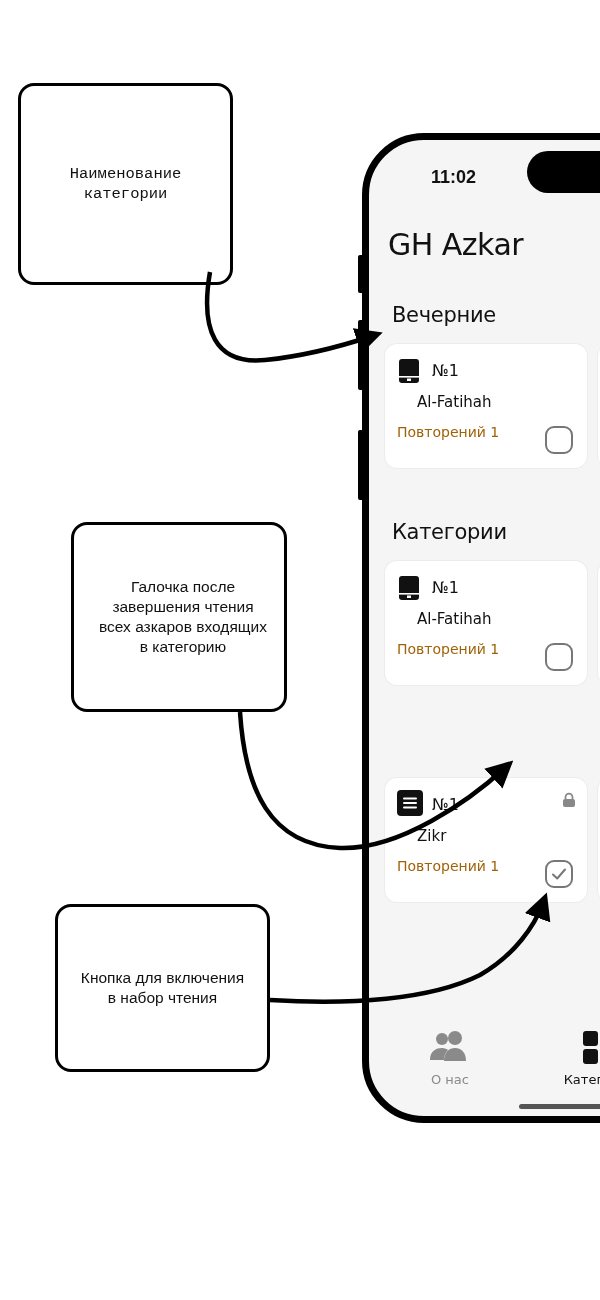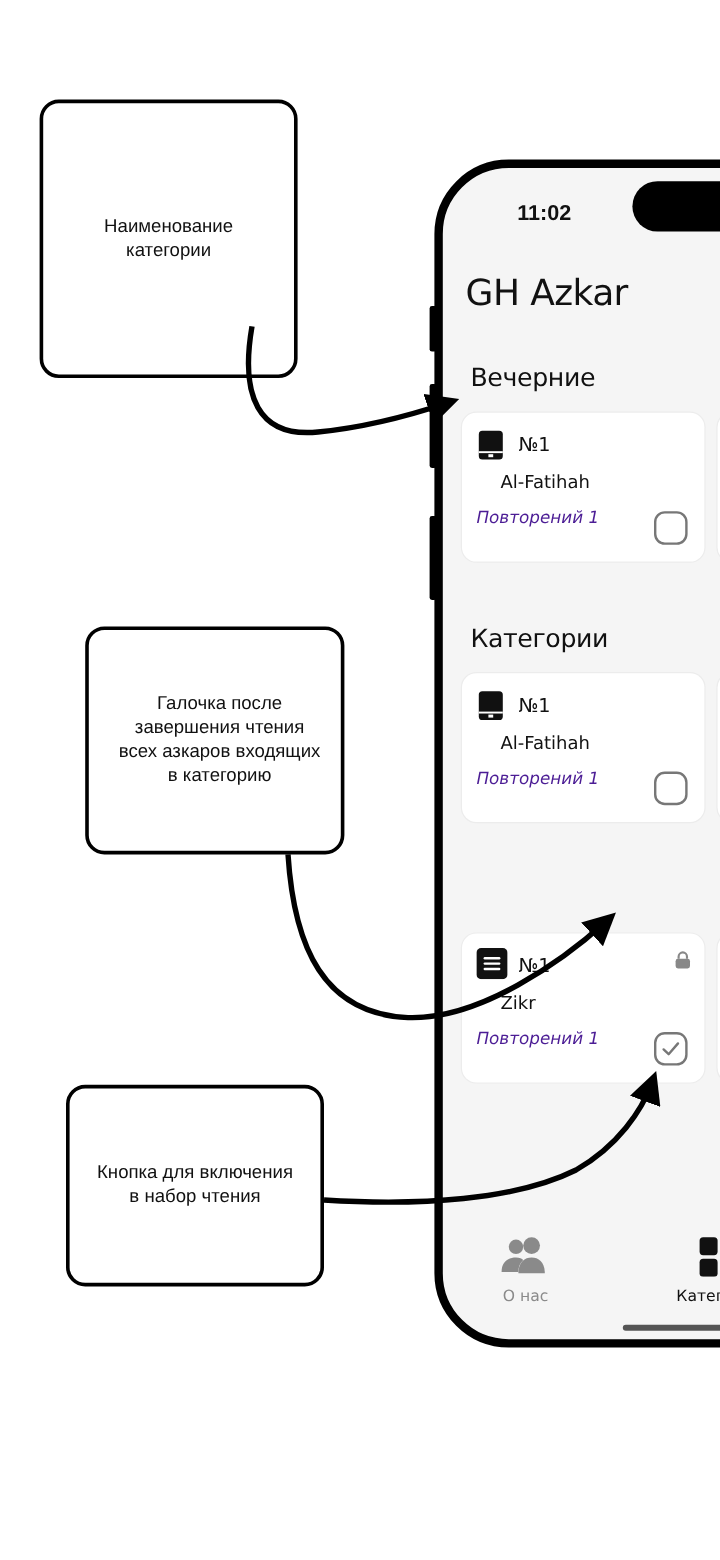--- a/index.html
+++ b/index.html
@@ -52,44 +52,43 @@
   .card-num {
     position: absolute; left: 47px; top: 17px; font-size: 16px; color: #111;
     font-family: "DejaVu Sans", sans-serif;
   }
   .card-name {
     position: absolute; left: 12px; top: 49px; font-size: 15px; color: #111;
     font-family: "DejaVu Sans", sans-serif;
     margin-left: 20px;
   }
   .card-reps {
-    position: absolute; left: 12px; top: 80px; font-size: 14px; color: #4c1d95;
+    position: absolute; left: 12px; top: 80px; font-size: 14px; color: #a16207;
     font-family: "DejaVu Sans", sans-serif;
-    font-style: italic;
   }
   .card-toggle {
     position: absolute; left: 160px; top: 82px; width: 28px; height: 28px;
     box-sizing: border-box; border: 2.5px solid #777; border-radius: 9px;
     display: flex; align-items: center; justify-content: center;
   }
   .card-lock { position: absolute; left: 176px; top: 14px; width: 16px; height: 16px; }
 
   .tabbar { position: absolute; left: 0; top: 880px; width: 100%; height: 100px; }
   .tab { position: absolute; top: 10px; text-align: center; }
   .tab-label { font-size: 13px; margin-top: 4px; font-family: "DejaVu Sans", sans-serif; }
   .home-indicator {
     position: absolute; left: 150px; top: 964px; width: 200px; height: 5px;
     background: #555; border-radius: 3px;
   }
   svg.arrows { position: absolute; left: 0; top: 0; pointer-events: none; }
 </style>
 </head>
 <body>
 
-<div class="callout" style="left:33px; top:83px; width:215px; height:232px;">
+<div class="callout" style="left:18px; top:83px; width:215px; height:202px;font-family:Liberation Mono, monospace;">
   <span>Наименование
 категории</span>
 </div>
 <div class="callout" style="left:71px; top:522px; width:216px; height:190px;padding-left:16px;">
   <span>Галочка после
 завершения чтения
 всех азкаров входящих
 в категорию</span>
 </div>
 <div class="callout" style="left:55px; top:904px; width:215px; height:168px;">
@@ -156,21 +155,21 @@
       <div class="card-reps">Повторений 1</div>
       <div class="card-toggle">
         <svg width="18" height="18" viewBox="0 0 18 18">
           <path d="M3 9.5 L7.2 13.5 L15 4.5" fill="none" stroke="#777" stroke-width="2" stroke-linecap="round" stroke-linejoin="round"></path>
         </svg>
       </div>
     </div>
     <div class="card peek" style="top:638px;"></div>
 
     <div class="tabbar">
-      <div class="tab" style="left:24px; width:90px;">
+      <div class="tab" style="left:36px; width:90px;">
         <svg width="44" height="34" viewBox="0 0 44 34">
           <circle cx="14" cy="9" r="6" fill="#8a8a8a"></circle>
           <path d="M2 30 C2 21 8 18 14 18 C17 18 19 19 20 20 C17 23 16 26 16 30 Z" fill="#8a8a8a"></path>
           <circle cx="27" cy="8" r="7" fill="#8a8a8a"></circle>
           <path d="M16 31 C16 22 21 18 27 18 C33 18 38 22 38 31 Z" fill="#8a8a8a"></path>
         </svg>
         <div class="tab-label" style="color:#8a8a8a;">О нас</div>
       </div>
       <div class="tab" style="left:186px; width:90px;">
         <svg width="44" height="34" viewBox="0 0 44 34">

